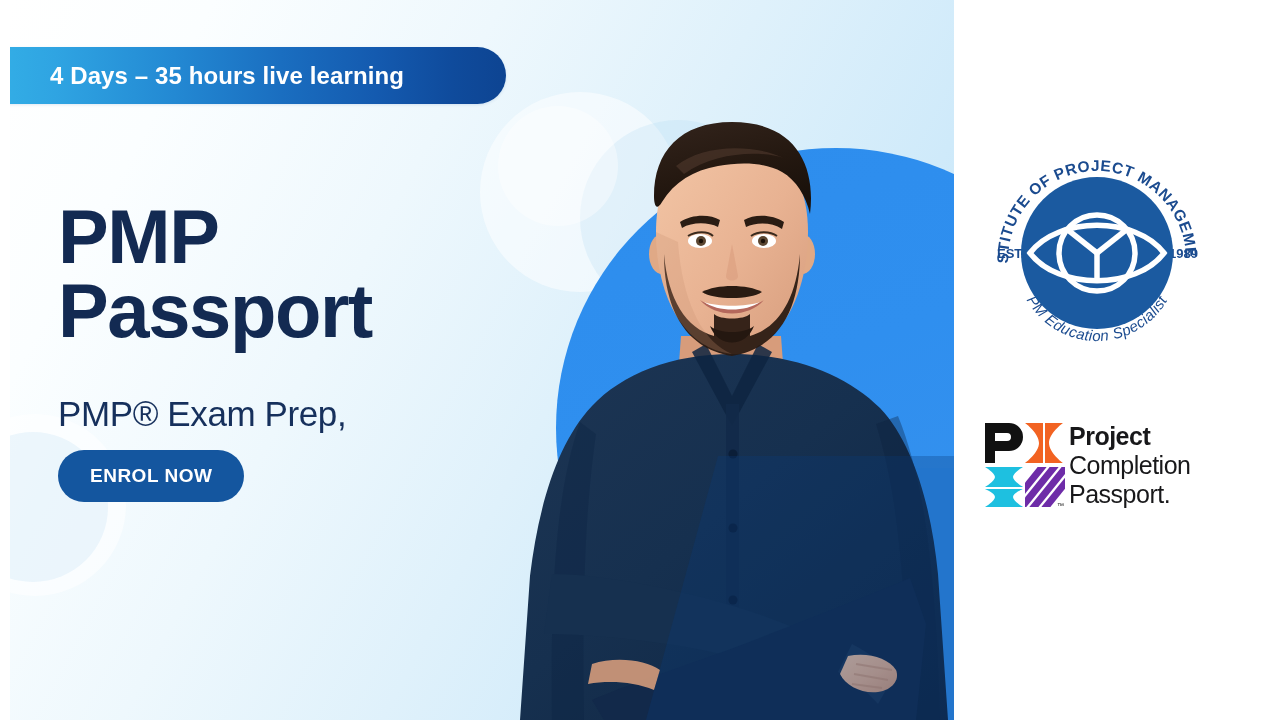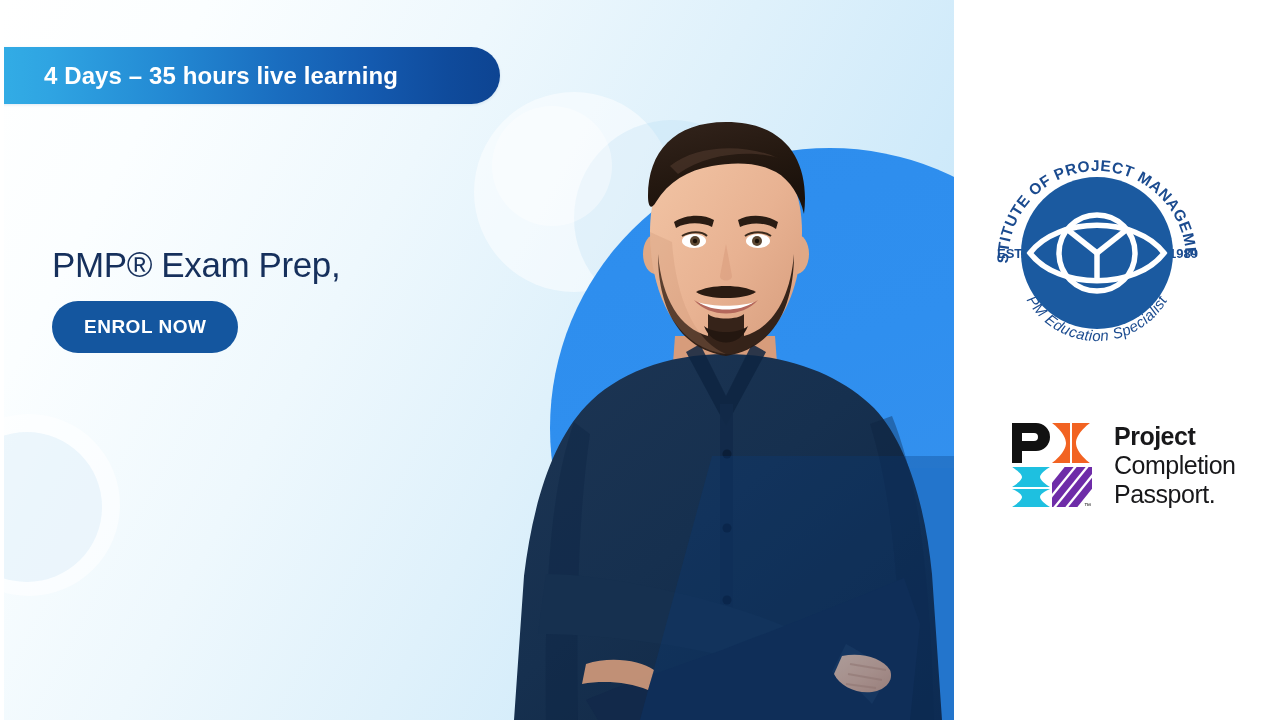--- a/index.html
+++ b/index.html
@@ -13,21 +13,21 @@
 
   .banner {
     position:relative;
     width:1280px; height:720px;
     background:#ffffff;
   }
 
   
   .hero-panel {
     position:absolute;
-    left:4px; top:0;
+    left:10px; top:0;
     width:1068px; height:720px;
     background:
       linear-gradient(118deg,
         #ffffff 0%,
         #fbfeff 14%,
         #eef8fd 34%,
         #dff1fb 52%,
         #cfeafa 70%,
         #c2e4f8 86%,
         #bde2f8 100%);
@@ -135,22 +135,22 @@
 
   .ipm-seal {
     position:absolute;
     left:32px; top:142px;
     width:222px; height:222px;
   }
   .ipm-seal svg { display:block; }
 
   .pmi-logo {
     position:absolute;
-    left:56px; top:420px;
-    display:flex; align-items:center; gap:22px;
+    left:29px; top:420px;
+    display:flex; align-items:center; gap:4px;
   }
   .pmi-mark { width:82px; height:88px; flex:0 0 auto; position:relative; }
   .pmi-mark svg { display:block; }
   .pmi-words {
     color:#18181a;
     font-size:25px;
     line-height:1.16;
     letter-spacing:-0.5px;
     padding-top:2px;
   }
@@ -287,20 +287,24 @@
           <rect x="0" y="0" width="470" height="616" fill="#0b3a7a" opacity="0.30"></rect>
         </g>
       </svg>
     </div>
 
     <div class="badge-pill">
       <span class="badge-text">4 Days – 35 hours live learning</span>
     </div>
 
     <div class="copy">
+      <h1 class="headline">
+        <span class="headline-line">PMP</span>
+        <span class="headline-line">Passport</span>
+      </h1>
       <p class="subhead">
         <span class="subhead-line">PMP® Exam Prep,</span>
       </p>
       <button class="cta-button" type="button">ENROL NOW</button>
     </div>
   </div>
 
   <div class="logo-column">
 
     <div class="ipm-seal">

